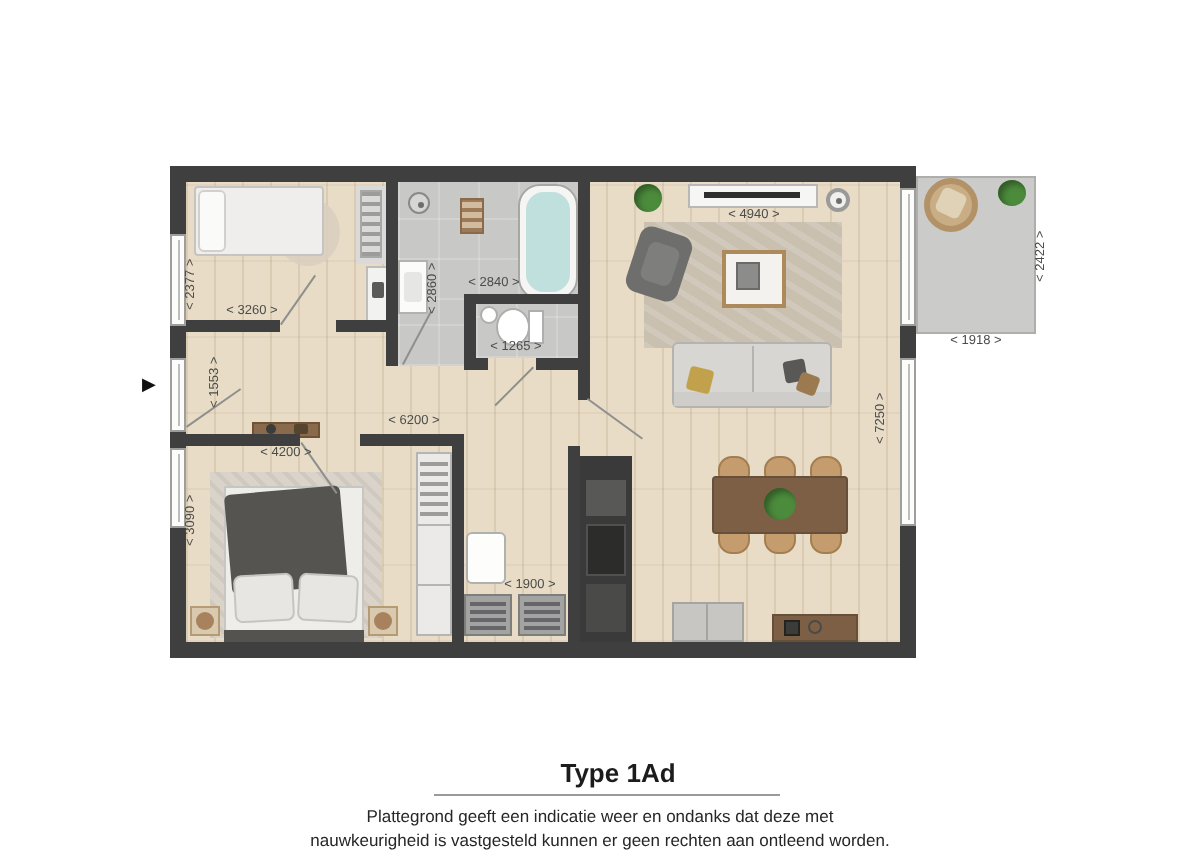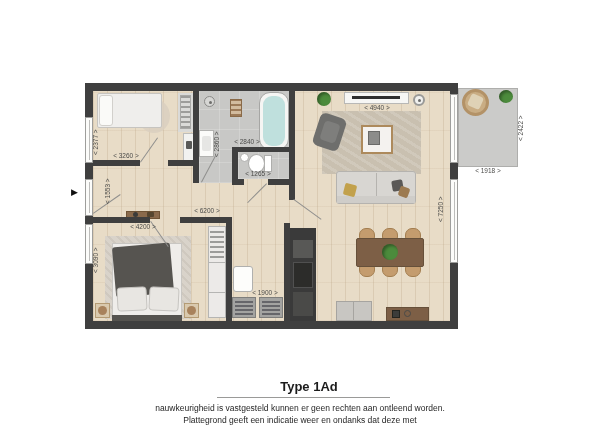--- a/index.html
+++ b/index.html
@@ -180,17 +180,17 @@
   <span class="dim v" style="left:93px;top:246px;height:28px;">&lt; 3090 &gt;</span>
   <span class="dim" style="left:247px;top:290px;width:36px;">&lt; 1900 &gt;</span>
   <span class="dim" style="left:359px;top:105px;width:36px;">&lt; 4940 &gt;</span>
   <span class="dim v" style="left:438px;top:194px;height:30px;">&lt; 7250 &gt;</span>
   <span class="dim" style="left:470px;top:168px;width:36px;">&lt; 1918 &gt;</span>
   <span class="dim v" style="left:518px;top:113px;height:30px;">&lt; 2422 &gt;</span>
 
   <div class="title">Type 1Ad</div>
   <div class="rule"></div>
   <div class="disc">
+    <div>Plattegrond geeft een indicatie weer en ondanks dat deze met</div>
     <div>nauwkeurigheid is vastgesteld kunnen er geen rechten aan ontleend worden.</div>
-    <div>Plattegrond geeft een indicatie weer en ondanks dat deze met</div>
   </div>
 
 </div>
 
 </body></html>

